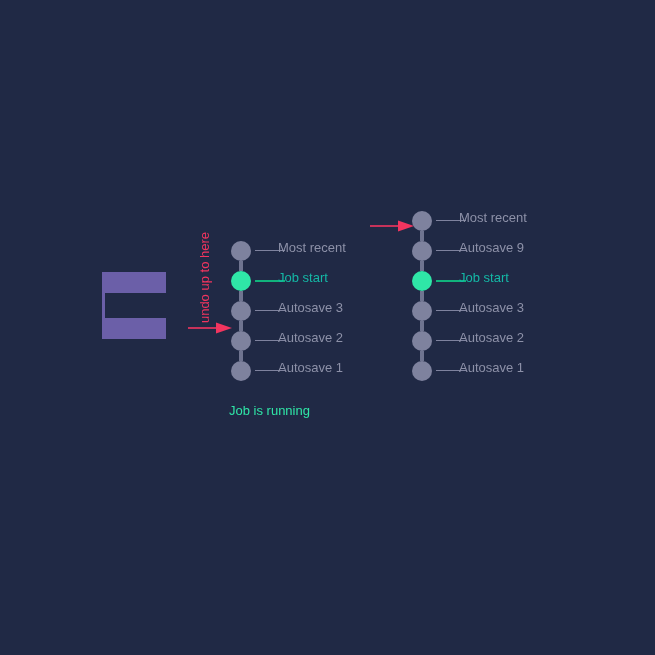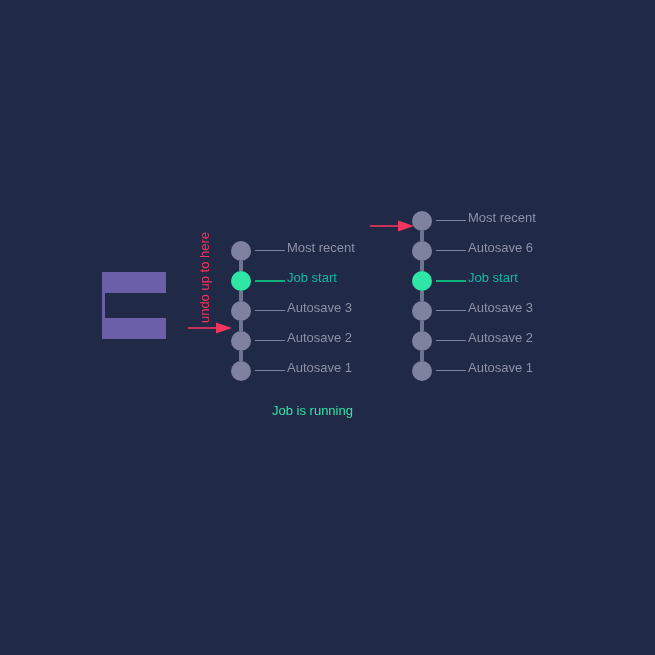--- a/index.html
+++ b/index.html
@@ -84,39 +84,38 @@
     width: 30px;
     height: 1px;
     background: #7e829e;
   }
   .node-row.active .node-rule {
     background: #11b37c;
     height: 2px;
   }
   .node-label {
     position: absolute;
-    left: 56px;
+    left: 47px;
     top: 4px;
     font-size: 13px;
     color: #8d91a8;
     white-space: nowrap;
   }
   .node-row.active .node-label {
     color: #14b8a6;
   }
 
   
   .status-caption {
     position: absolute;
     left: 229px;
     top: 403px;
     font-size: 13px;
     color: #2fe6a7;
     white-space: nowrap;
-    margin-left: 43px;
   }
 
   
   .anno-vertical {
     position: absolute;
     left: 197px;
     top: 232px;
     font-size: 13px;
     color: #f2355f;
     white-space: nowrap;
@@ -198,21 +197,21 @@
     <div class="node-row">
       <span class="node-dot"></span>
       <span class="node-stem"></span>
       <span class="node-rule"></span>
       <span class="node-label">Most recent</span>
     </div>
     <div class="node-row">
       <span class="node-dot"></span>
       <span class="node-stem"></span>
       <span class="node-rule"></span>
-      <span class="node-label">Autosave 6</span>
+      <span class="node-label">Autosave 9</span>
     </div>
     <div class="node-row active">
       <span class="node-dot"></span>
       <span class="node-stem"></span>
       <span class="node-rule"></span>
       <span class="node-label">Job start</span>
     </div>
     <div class="node-row">
       <span class="node-dot"></span>
       <span class="node-stem"></span>

